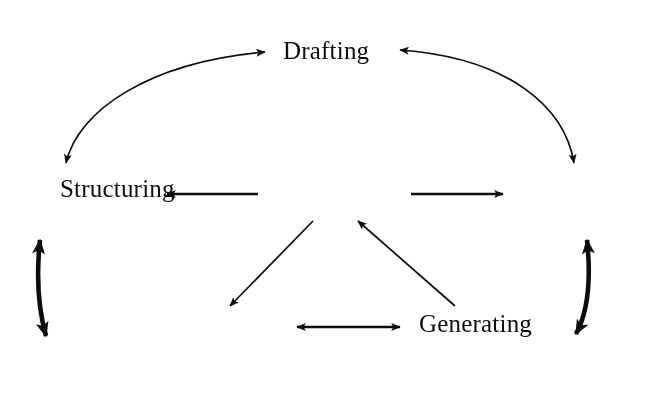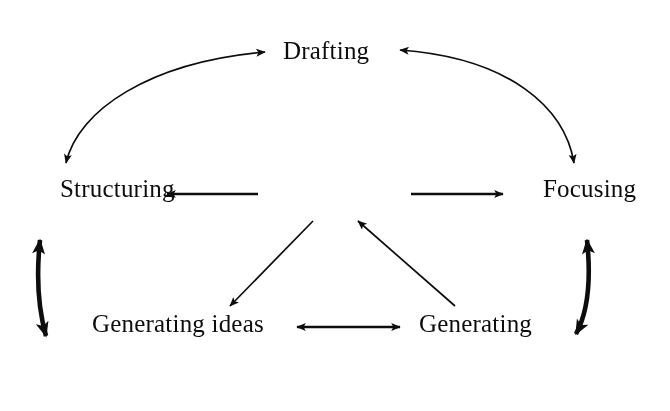--- a/index.html
+++ b/index.html
@@ -73,17 +73,15 @@
 
     <path d="M 313,221 L 230,306" fill="none" stroke="#0d0d0d" stroke-width="1.7" marker-end="url(#ah-thin-end)"></path>
 
     <path d="M 455,306 L 358,221" fill="none" stroke="#0d0d0d" stroke-width="1.7" marker-end="url(#ah-thin-end)"></path>
 
     <path d="M 297,327 L 400,327" fill="none" stroke="#0d0d0d" stroke-width="2.4" marker-start="url(#ah-thin-start)" marker-end="url(#ah-thin-end)"></path>
   </svg>
 
   <div class="node-label node-drafting">Drafting</div>
   <div class="node-label node-structuring">Structuring</div>
-  <div class="node-label node-focusing">Focusing</div>
-  <div class="node-label node-generating">Generating ideas</div>
   <div class="node-label node-evaluation">Generating</div>
 
 </div>
 
 </body></html>

